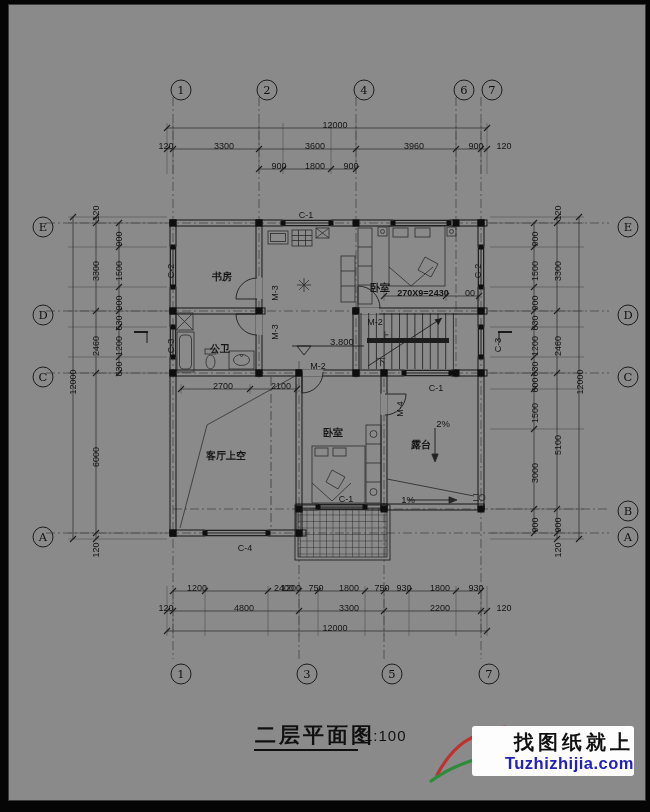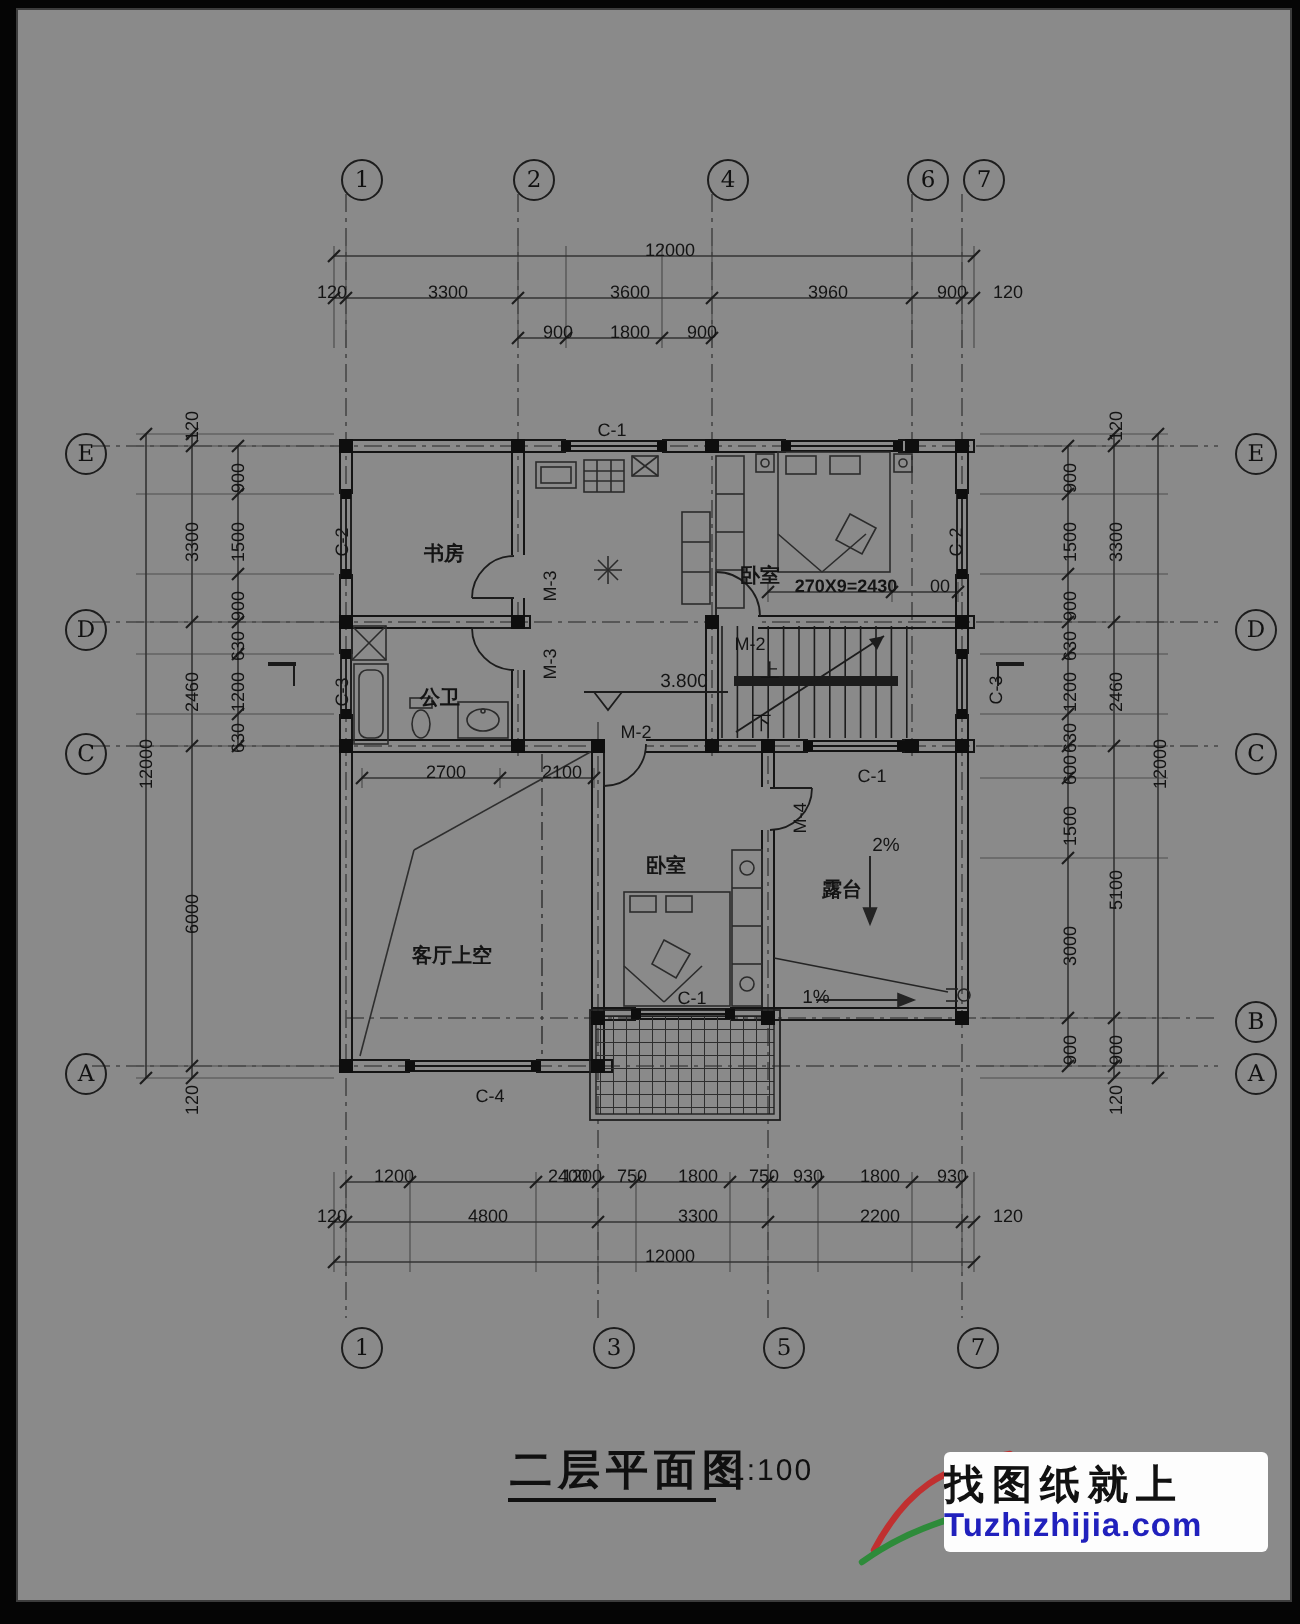--- a/index.html
+++ b/index.html
@@ -18,21 +18,21 @@
   .axis-circle{position:absolute;z-index:2;width:21px;height:21px;border:1.2px solid #1d1d1d;
        border-radius:50%;box-sizing:border-box;text-align:center;line-height:18px;
        font-size:11.5px;font-family:"DejaVu Serif",serif;color:#111;
        transform:translate(-50%,-50%);}
   #title-cn{position:absolute;z-index:2;font-size:21px;font-weight:600;letter-spacing:3px;color:#101010;}
   #title-scale{position:absolute;z-index:2;font-size:15px;color:#101010;letter-spacing:1px;}
   #title-underline{position:absolute;z-index:2;height:2px;background:#101010;}
   #area-box{position:absolute;z-index:2;border:1px solid #1a1a1a;padding:2px 7px;
             font-size:11px;font-weight:600;color:#101010;white-space:nowrap;}
   #watermark{position:absolute;z-index:3;width:162px;height:50px;background:#fdfdfd;
-             border-radius:3px;text-align:left;overflow:hidden;}
+             border-radius:3px;text-align:right;overflow:hidden;}
   #wm-line1{font-size:20px;font-weight:700;letter-spacing:4px;color:#111;margin-top:3px;}
   #wm-line2{font-size:16.5px;font-weight:700;color:#2121bd;margin-top:-2px;letter-spacing:.5px;}
 </style>
 </head>
 <body>
 
 <div id="canvas">
   <div id="sheet">
 
     <svg id="plan-svg" width="636" height="795" viewBox="8 4 636 795">
@@ -530,21 +530,21 @@
       <div class="lbl tag" style="left: 236px; top: 543px;">C-4</div>
       <div class="lbl tag rot" style="left: 266px; top: 288px;">M-3</div>
       <div class="lbl tag rot" style="left: 266px; top: 327px;">M-3</div>
       <div class="lbl tag" style="left: 309px; top: 361px;">M-2</div>
       <div class="lbl tag" style="left: 366px; top: 317px;">M-2</div>
       <div class="lbl tag rot" style="left: 391px; top: 404px;">M-4</div>
       <div class="lbl room" style="left: 213px; top: 272px;">书房</div>
       <div class="lbl room" style="left: 211px; top: 344px;">公卫</div>
       <div class="lbl room" style="left: 371px; top: 283px;">卧室</div>
       <div class="lbl room" style="left: 324px; top: 428px;">卧室</div>
-      <div class="lbl room" style="left: 217px; top: 473px;">客厅上空</div>
+      <div class="lbl room" style="left: 217px; top: 451px;">客厅上空</div>
       <div class="lbl room" style="left: 412px; top: 440px;">露台</div>
       <div class="lbl ann" style="left: 333px; top: 336px;">3.800</div>
       <div class="lbl ann" style="left: 376px; top: 331px;">上</div>
       <div class="lbl ann" style="left: 372px; top: 357px;">下</div>
       <div class="lbl ann" style="left: 434px; top: 418px;">2%</div>
       <div class="lbl ann" style="left: 399px; top: 494px;">1%</div>
     </div>
 </div>
 
 </body></html>

